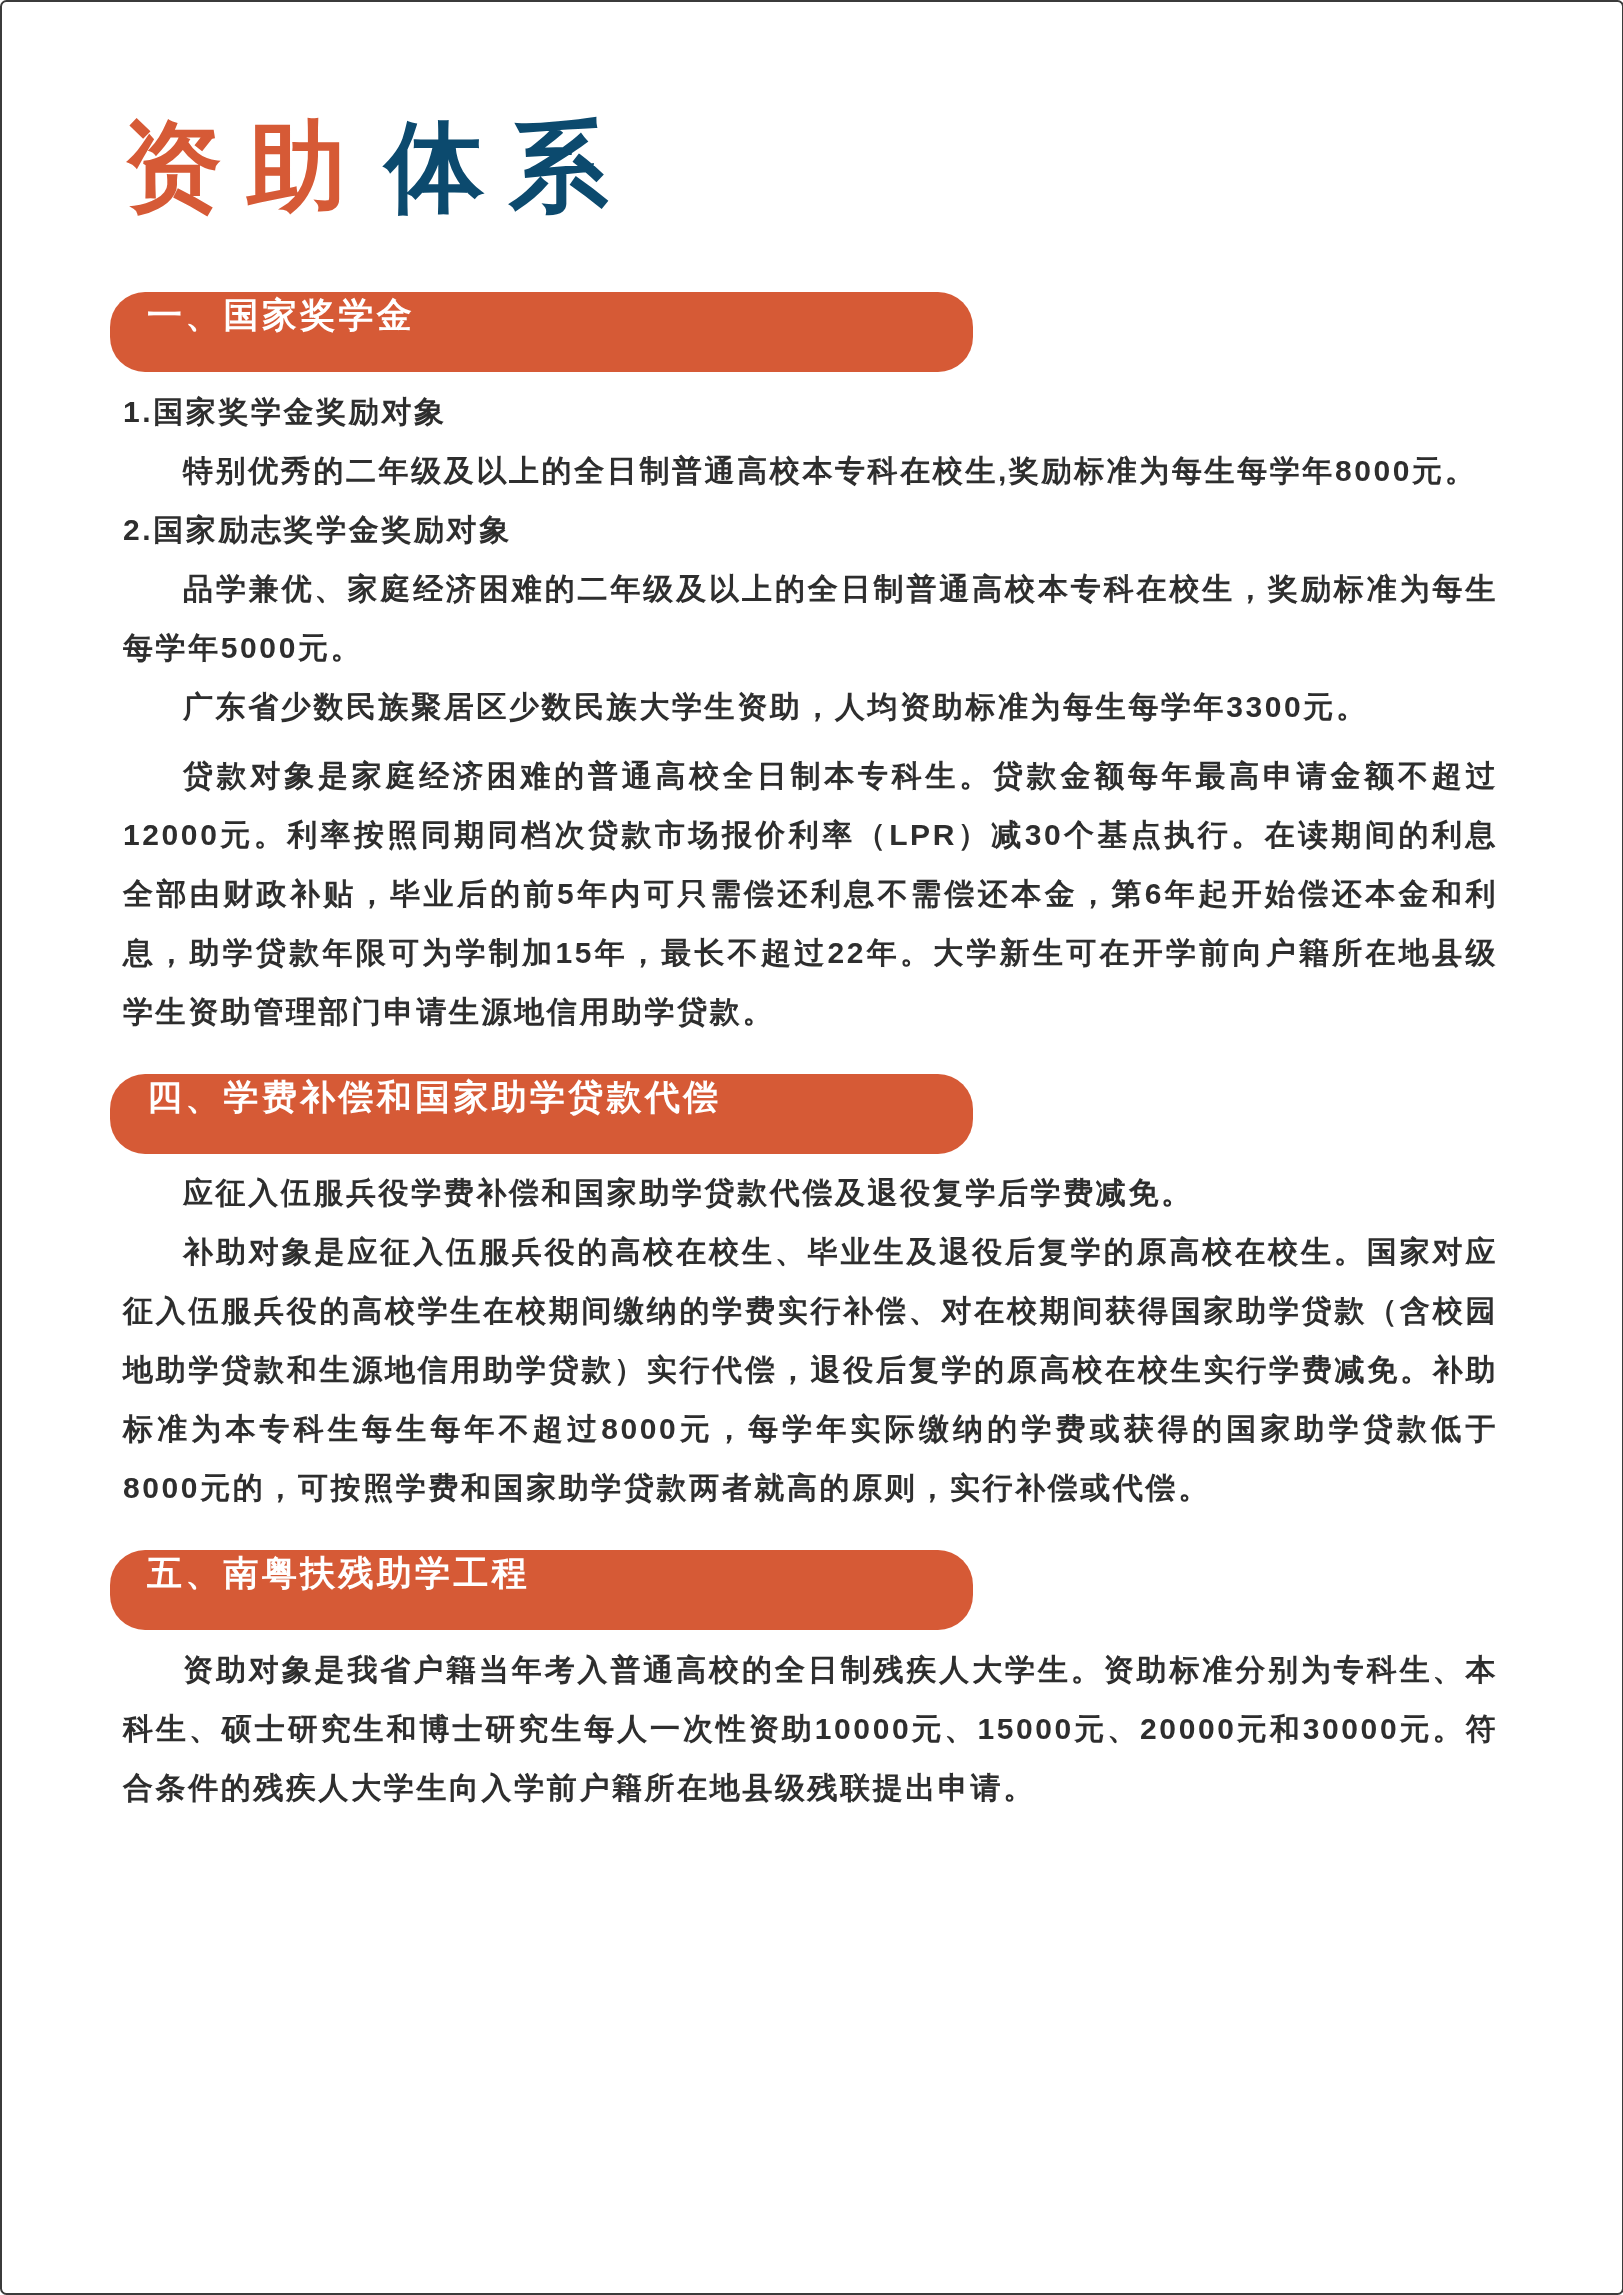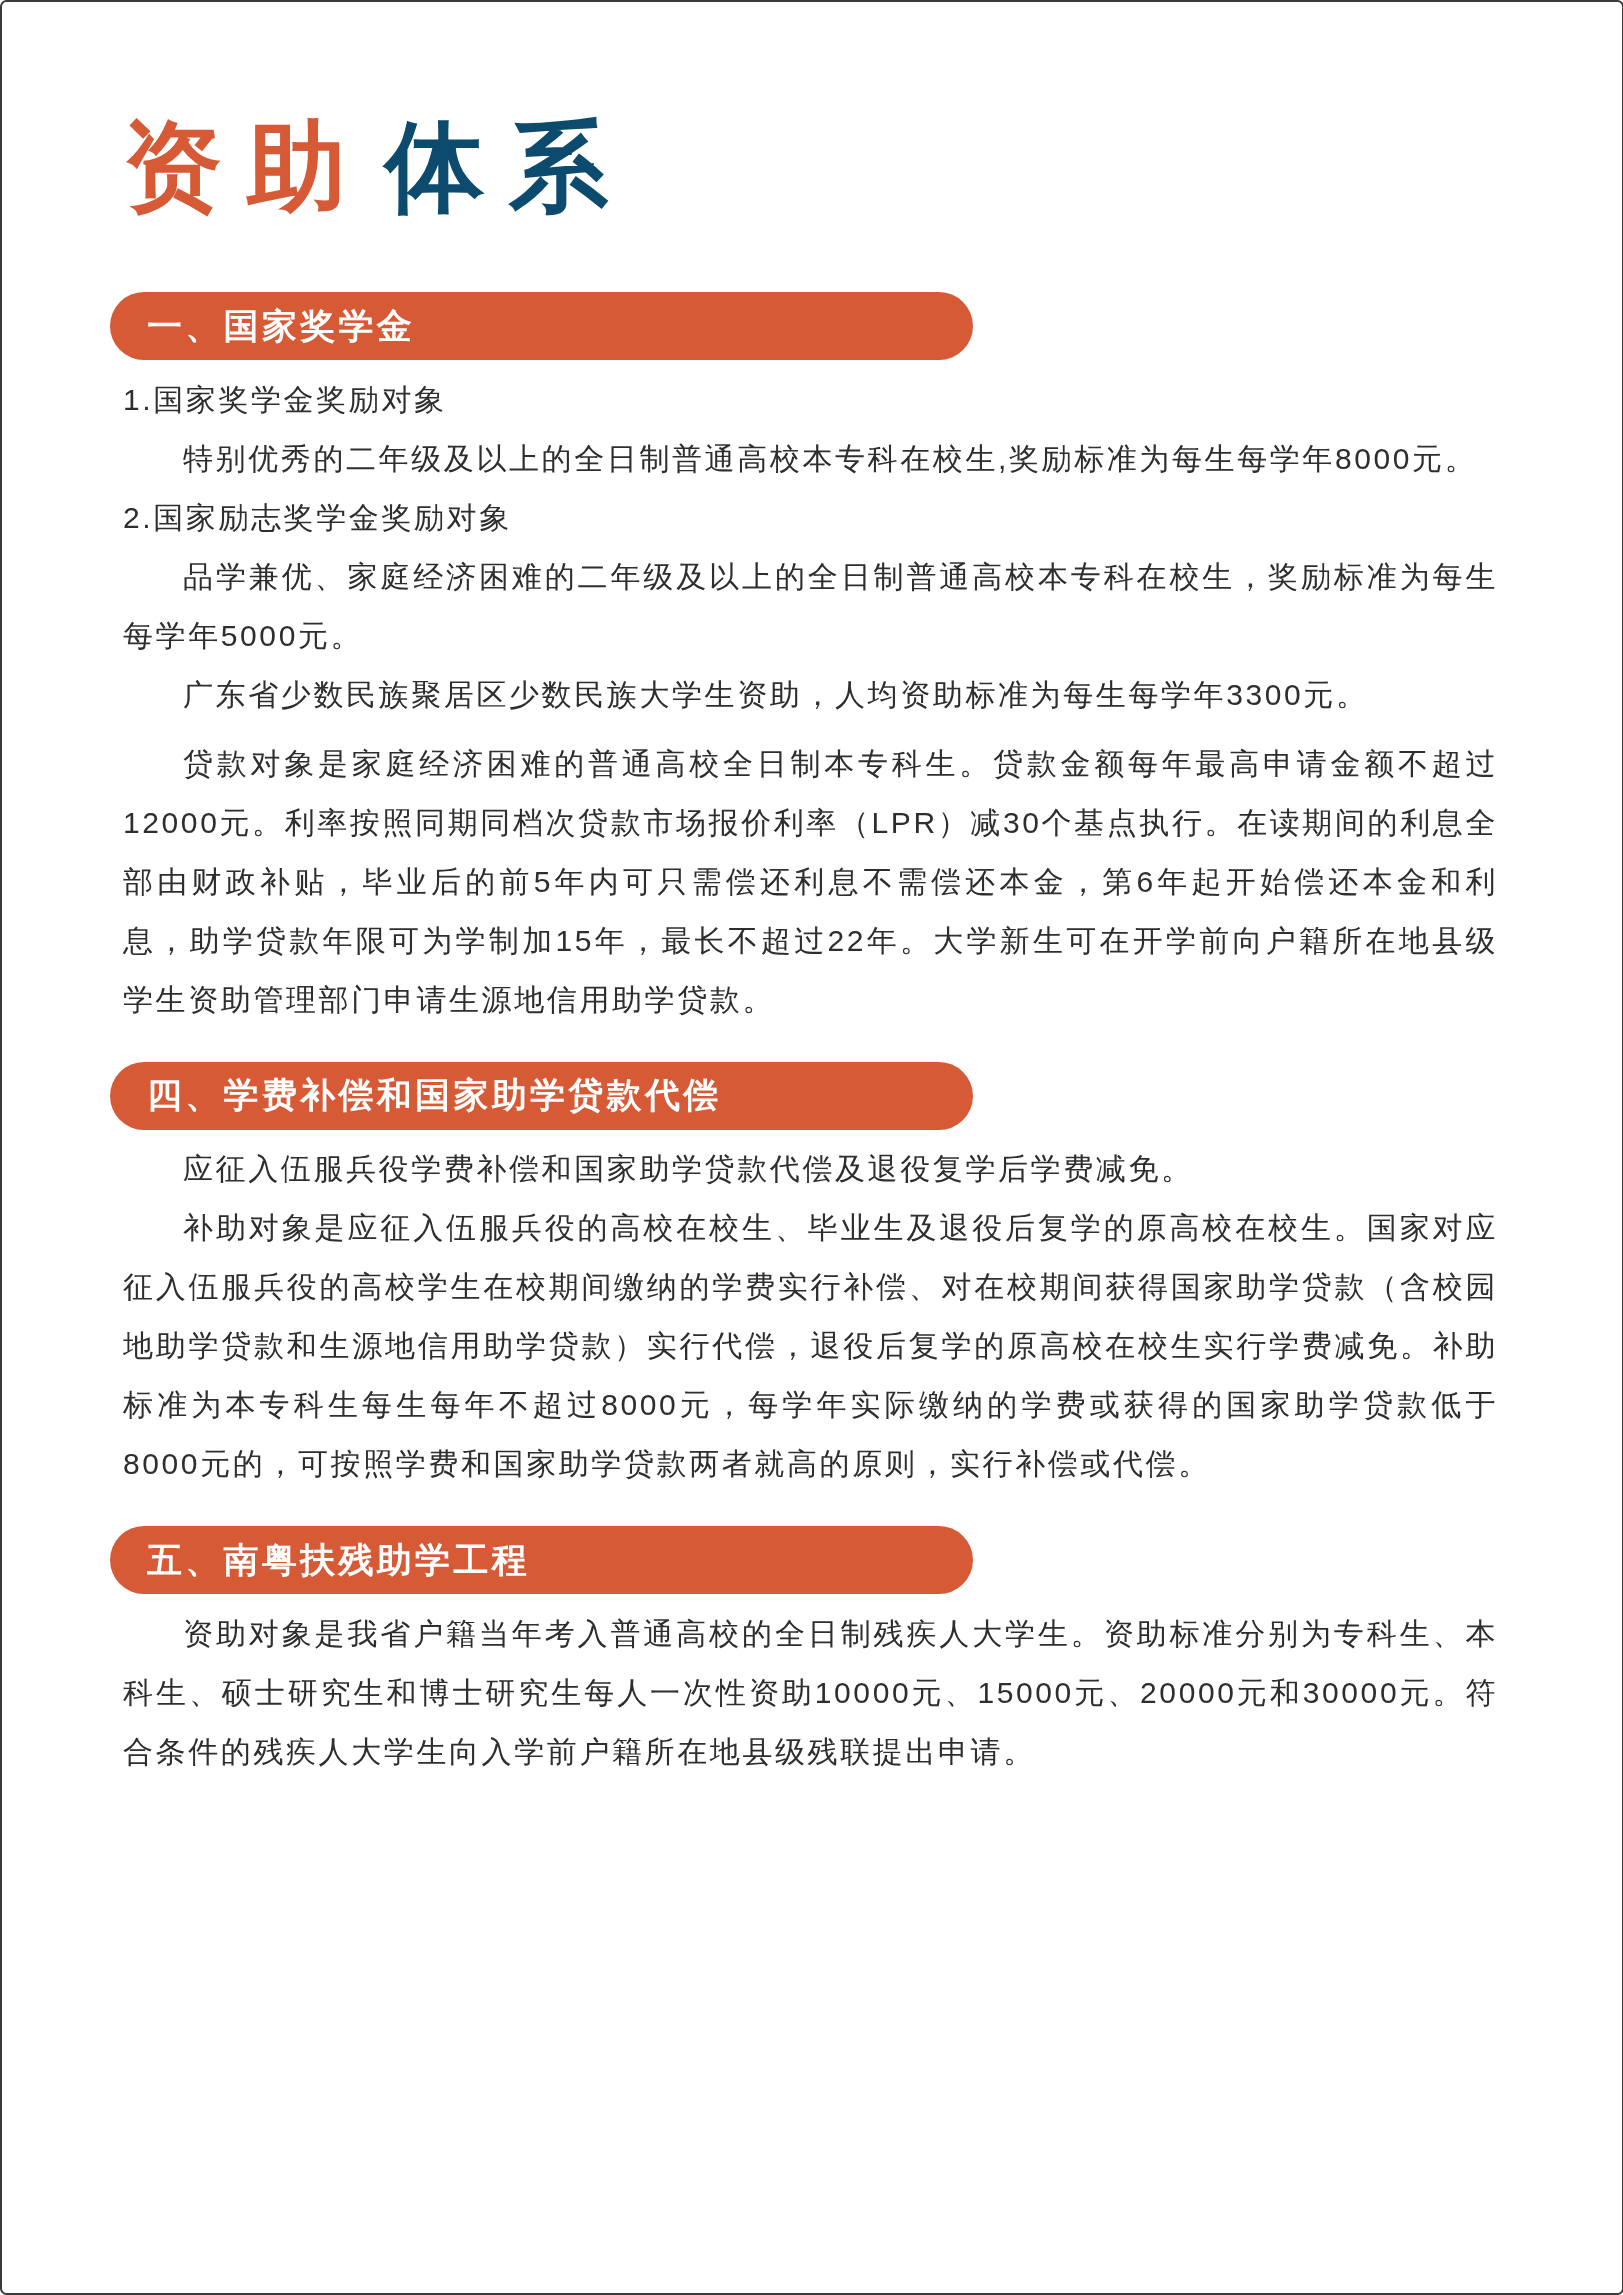--- a/index.html
+++ b/index.html
@@ -22,41 +22,41 @@
     letter-spacing: 25px;
     white-space: nowrap;
   }
   .page-title .t-orange { color: #d65a36; text-align: center; }
   .page-title .t-blue   { color: #0c4a6e; margin-left: 14px; }
 
   .banner {
     box-sizing: border-box;
     margin: 33px 0 0 108px;
     width: 863px;
-    height: 68px;
+    height: 80px;
     background: #d65a36;
     border-radius: 35px;
     display: flex;
-    align-items: center;
+    align-items: flex-start;
     padding-left: 37px;
   }
   .banner.first { margin-top: 75px; }
   .banner-label {
     color: #ffffff;
     font-size: 35px;
     font-weight: bold;
     letter-spacing: 3.3px;
     white-space: nowrap;
   }
   .section-body {
     margin: 9.8px 124px 0 121px;
     color: #2e2e2e;
     font-size: 30px;
     line-height: 59px;
-    font-weight: 400;
+    font-weight: 700;
     letter-spacing: 2.6px;
     text-align: justify;
   }
   .section-body p { margin: 0; }
   .section-body p.indent { text-indent: 2em; }
 </style>
 </head>
 <body>
 
 <div class="page">

